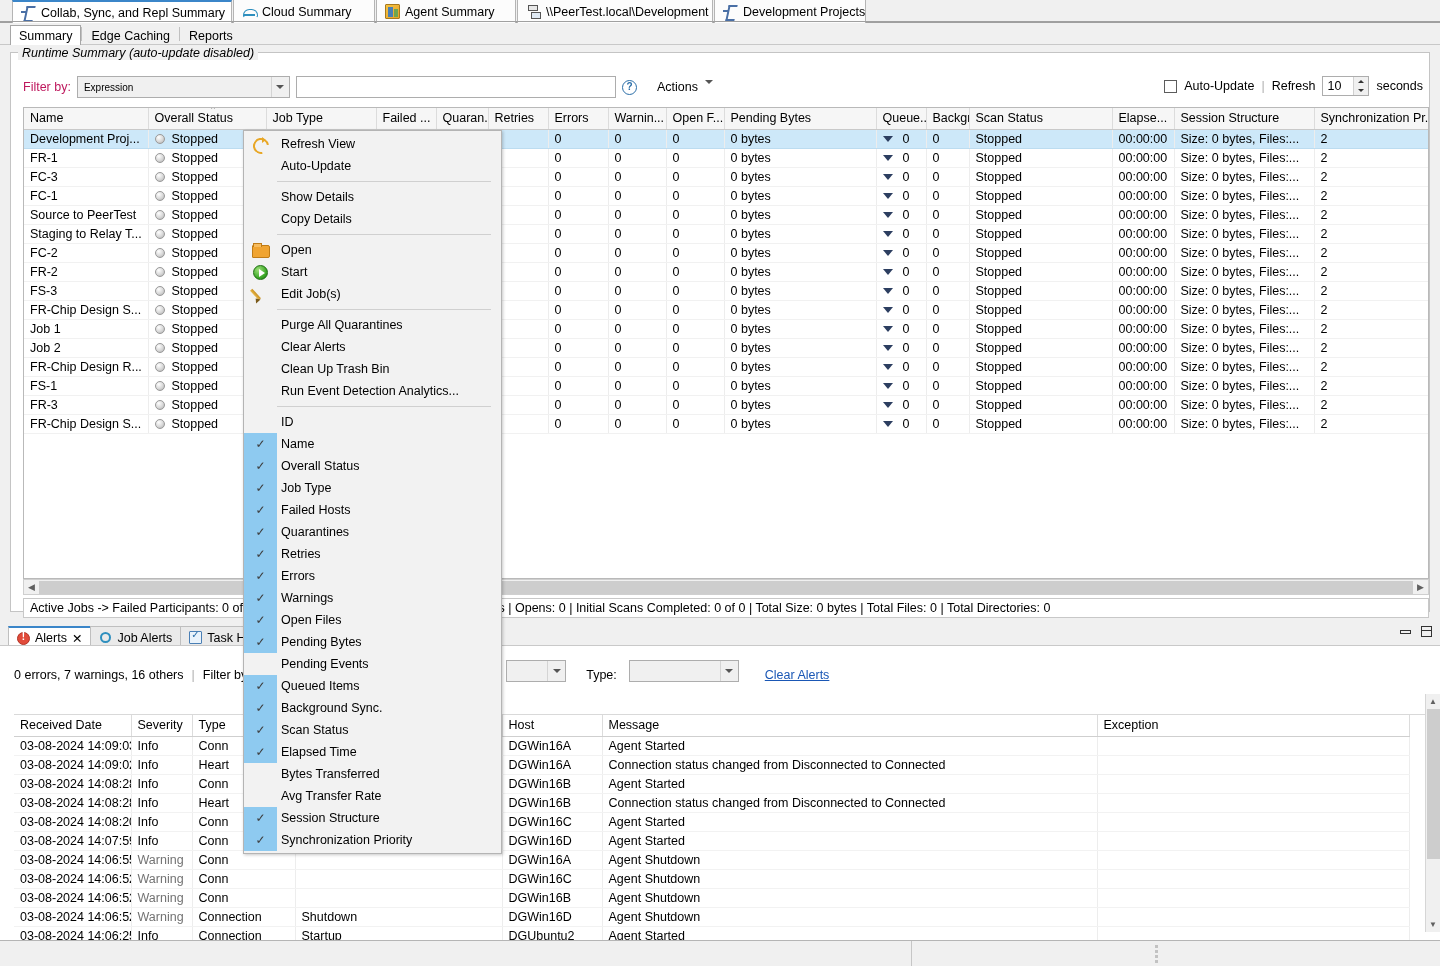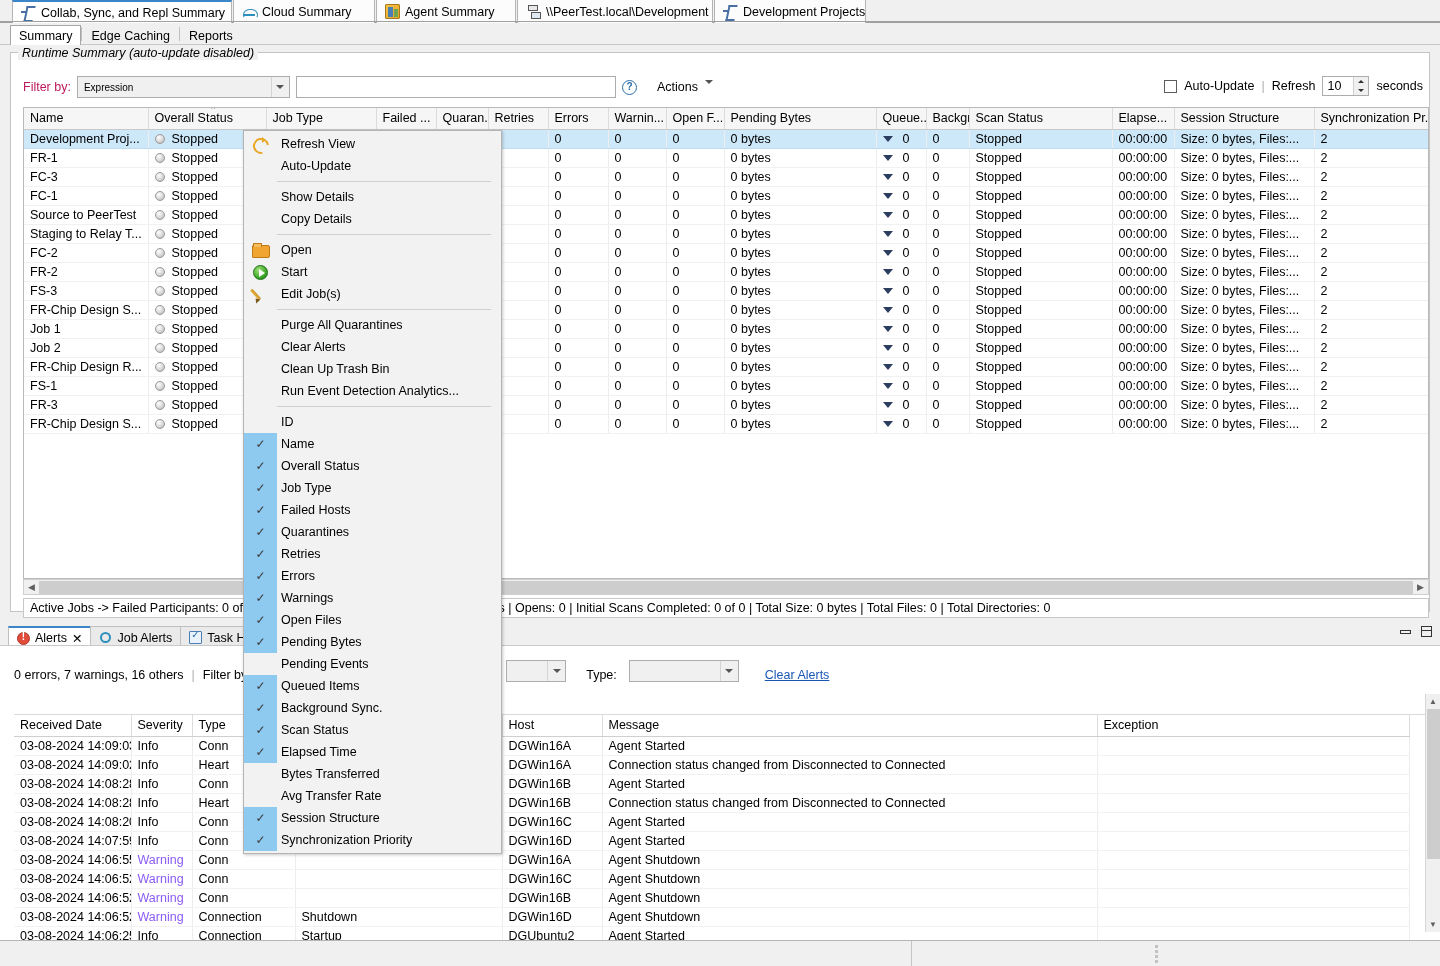--- a/index.html
+++ b/index.html
@@ -209,21 +209,21 @@
   }
   table.agrid { border-collapse:collapse; table-layout:fixed; width:1395px; }
   table.agrid th {
     height:21px; background:#fff; border-right:1px solid #dcdcdc; border-bottom:1px solid #cfcfcf;
     font-weight:normal; font-size:12.5px; text-align:left; padding-left:6px; white-space:nowrap;
   }
   table.agrid td {
     height:19px; border-right:1px solid #ededed; border-bottom:1px solid #f2f2f2;
     font-size:12.5px; padding-left:6px; white-space:nowrap; overflow:hidden;
   }
-  td.warn { color:#8b5cf6; }
+  td.warn { color:#737373; }
   .vscroll {
     position:absolute; right:0; top:48px; width:15px; height:238px; background:#f0f0f0; border-left:1px solid #d6d6d6;
     display:flex; flex-direction:column; align-items:center;
   }
   .vsbtn { height:15px; width:15px; display:flex;align-items:center;justify-content:center;font-size:8px;color:#606060; }
   .vsthumb { width:13px; background:#cdcdcd; }
 
   
   .footer {
     position:absolute; left:0; top:940px; width:1440px; height:26px; background:#f0f0f0; border-top:1px solid #b5b5b5;

